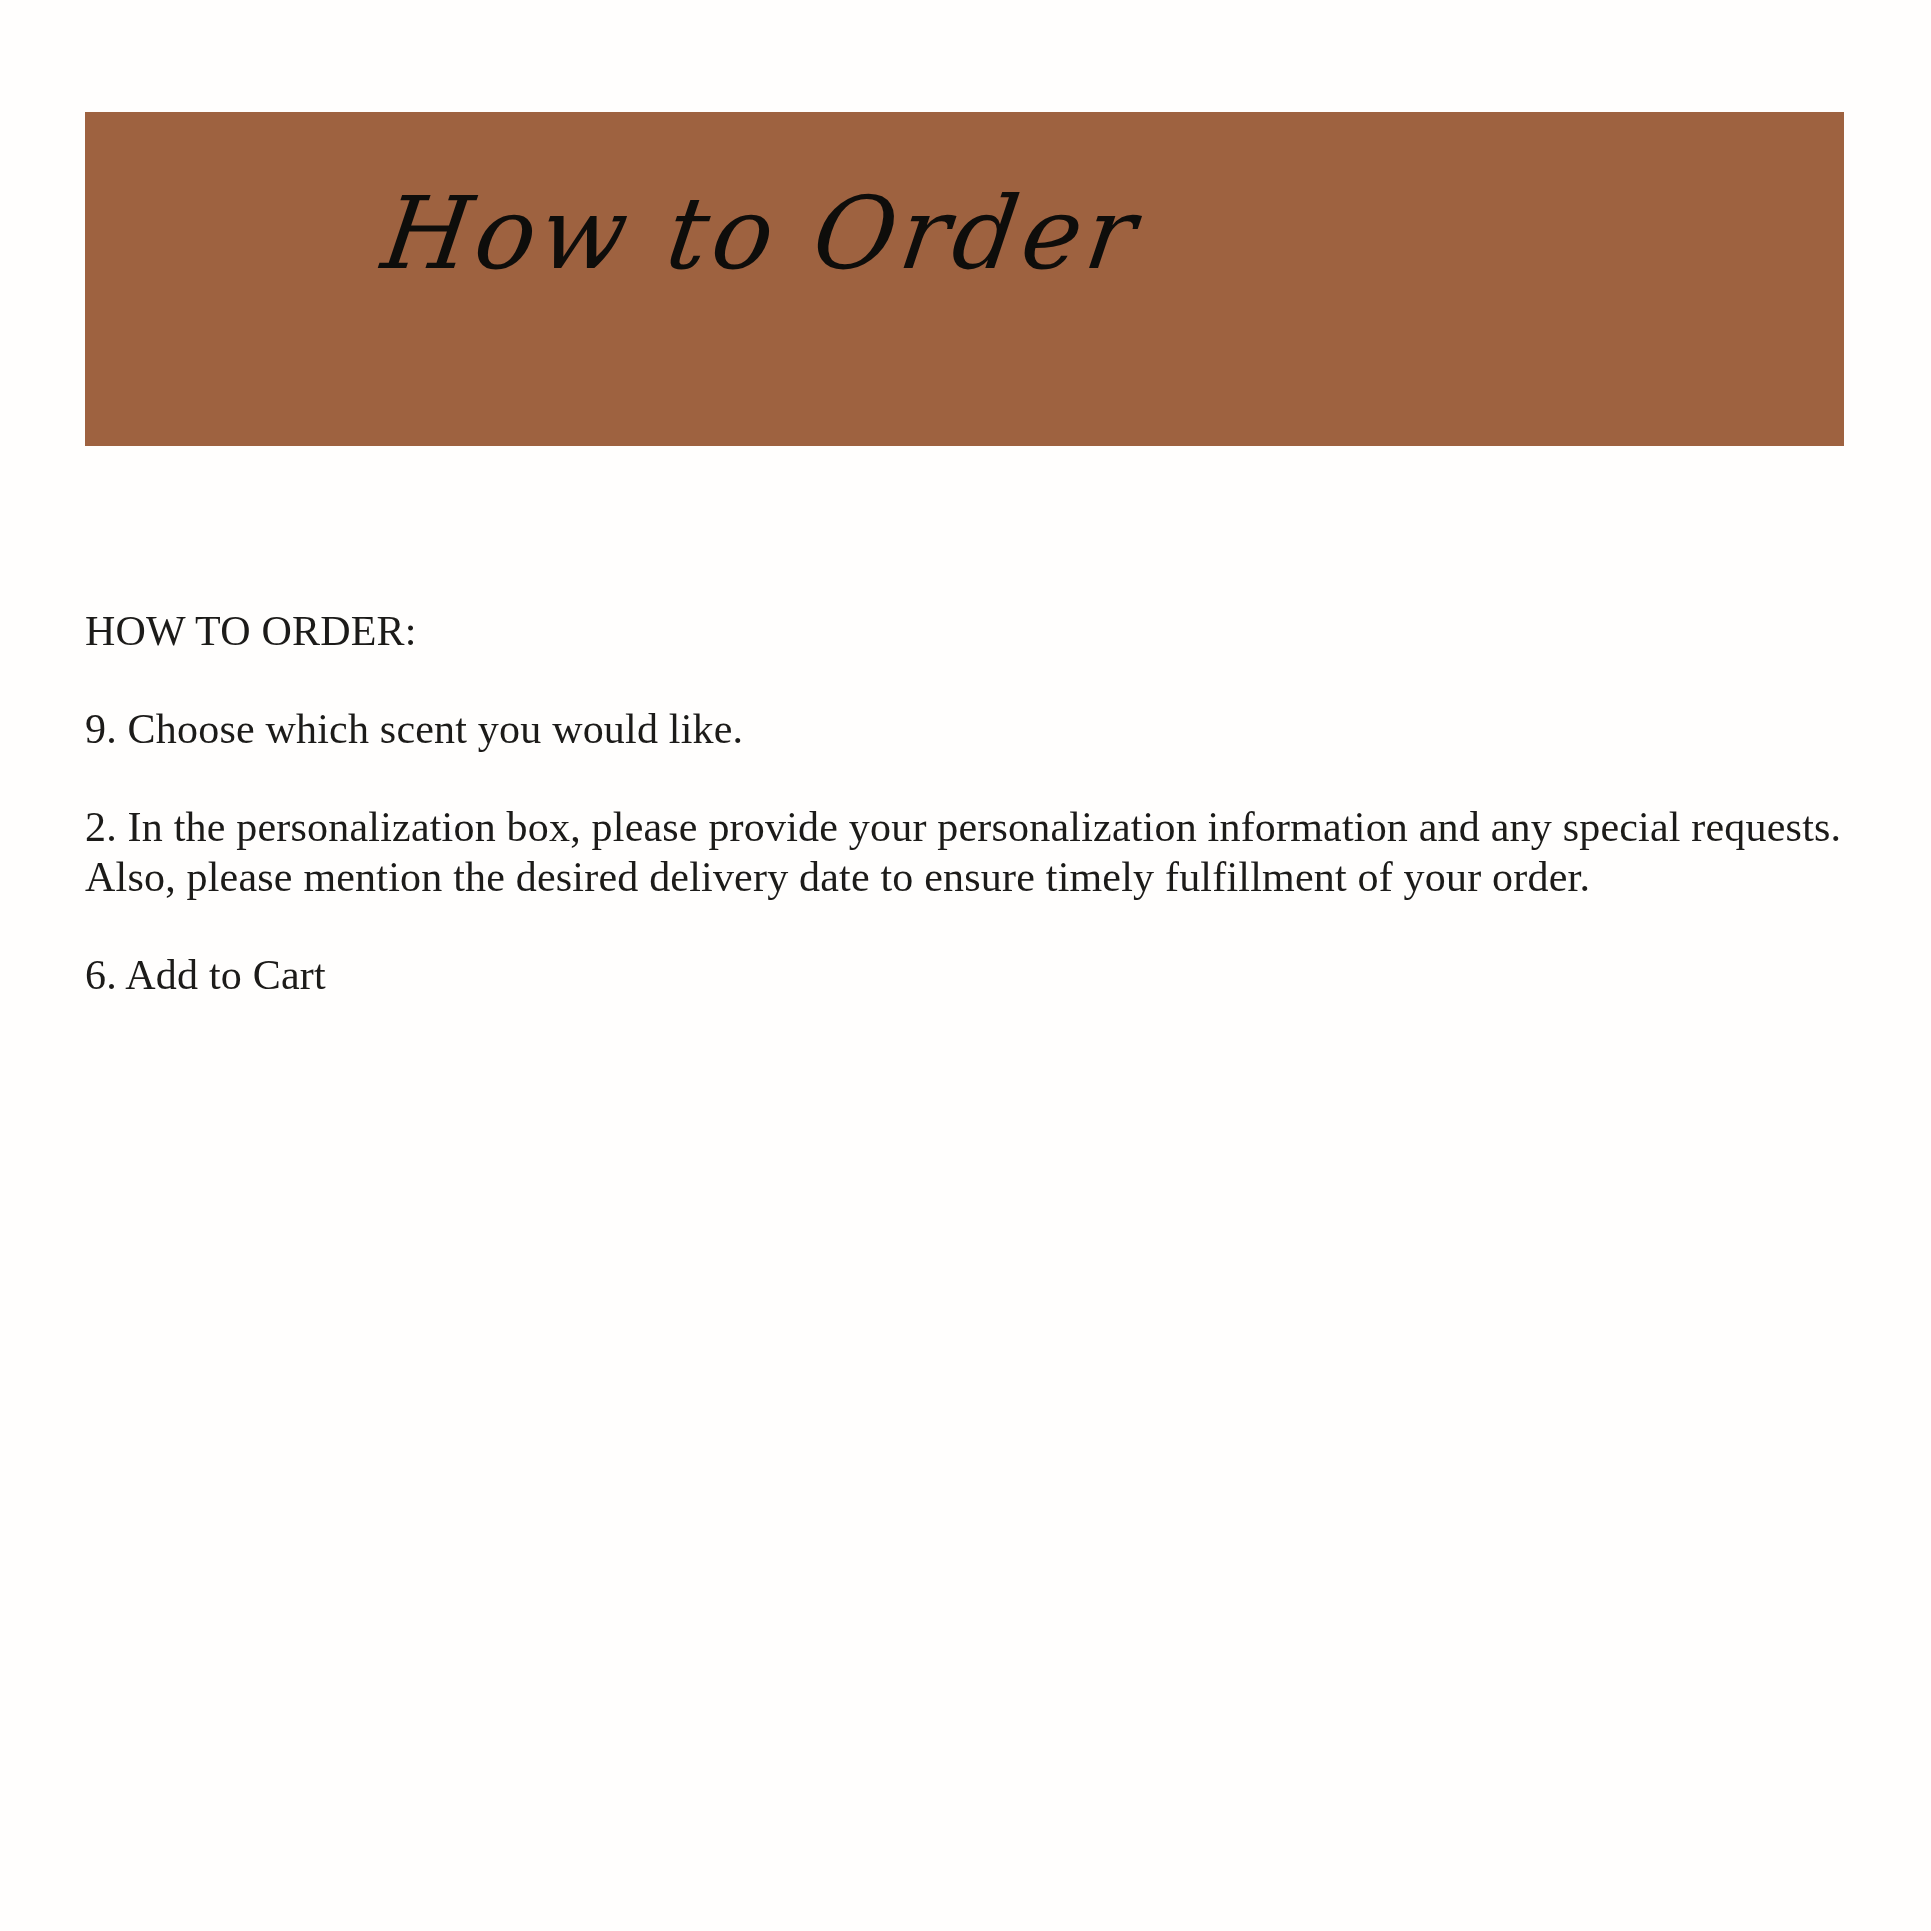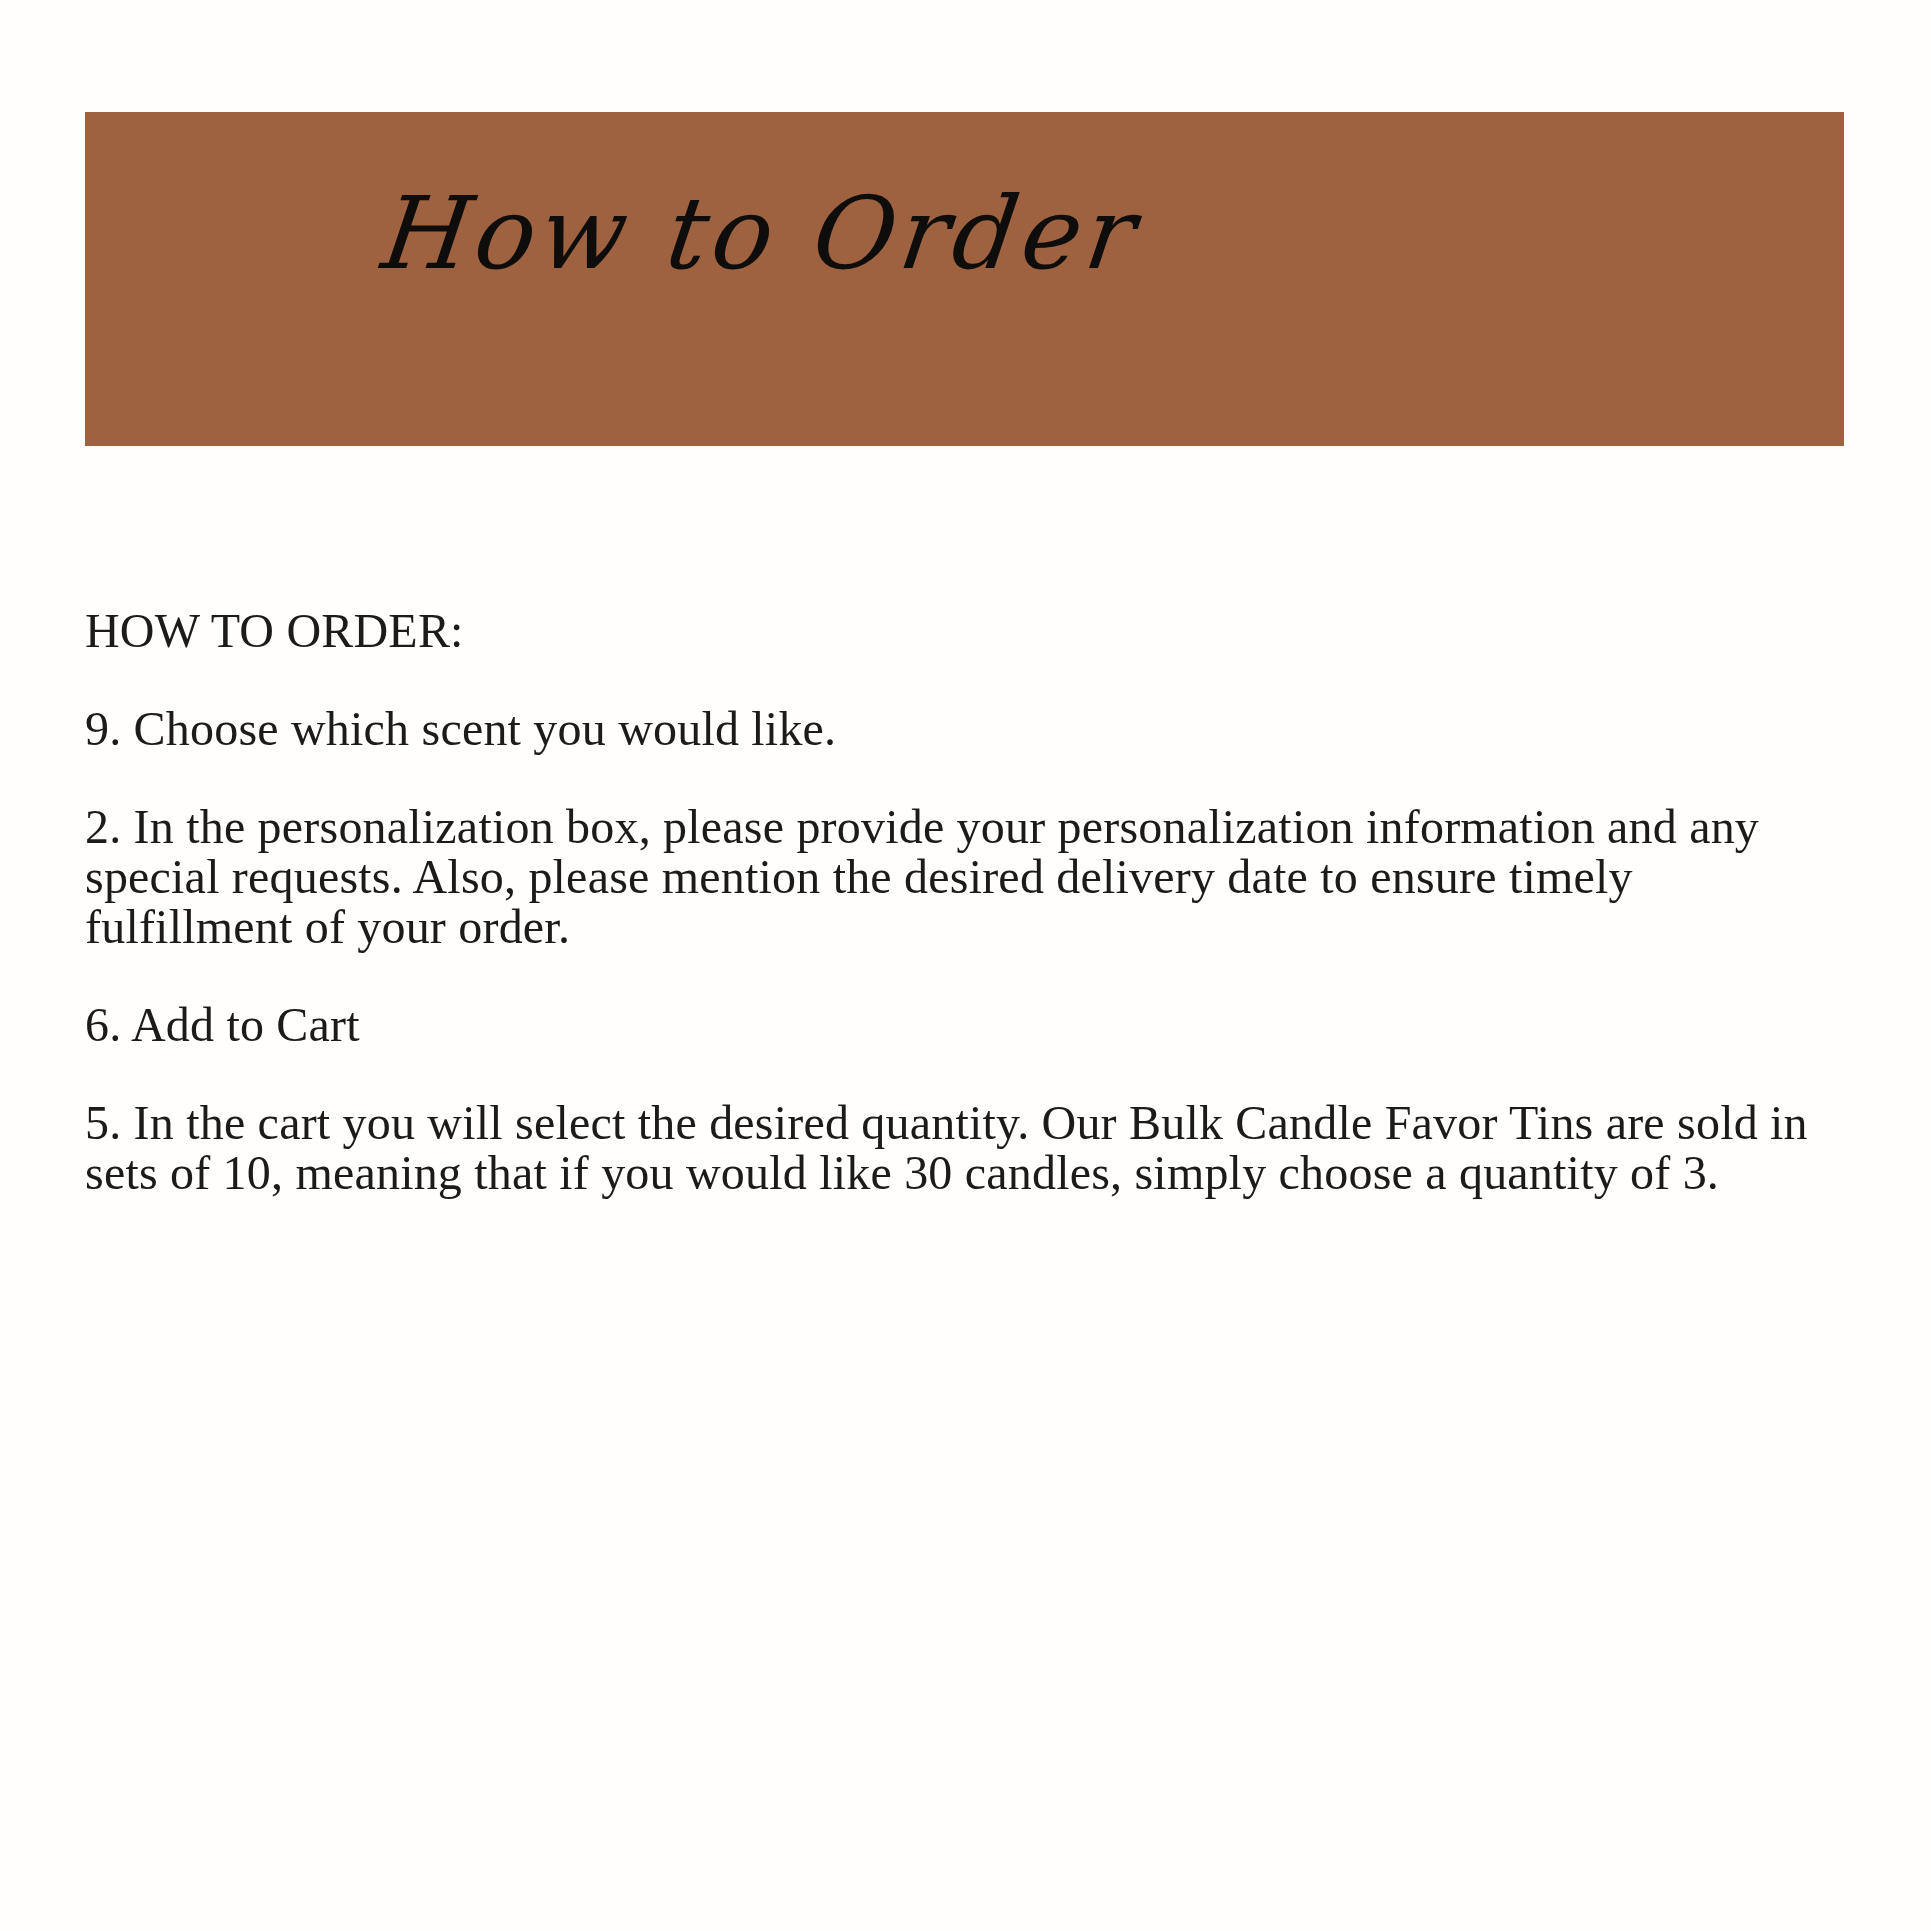--- a/index.html
+++ b/index.html
@@ -34,37 +34,36 @@
     letter-spacing: 4.8px;
     white-space: nowrap;
   }
   .content {
     position: absolute;
     left: 85px;
     top: 606px;
     width: 1763px;
   }
   .content p {
-    font-size: 48px;
+    font-size: 42px;
     line-height: 50px;
     margin-bottom: 48px;
     letter-spacing: 0.2px;
   }
 </style>
 </head>
 <body>
 
 <div class="page">
 
   <div class="banner" style="background: rgb(158, 98, 64);">
     <div class="banner-title" style="color: rgb(14, 13, 11);">How to Order</div>
   </div>
 
   <div class="content" style="color: rgb(28, 27, 25);">
     <p>HOW TO ORDER:</p>
     <p>9. Choose which scent you would like.</p>
     <p>2. In the personalization box, please provide your personalization information and any special requests. Also, please mention the desired delivery date to ensure timely fulfillment of your order.</p>
     <p>6. Add to Cart</p>
-    <p>5. In the cart you will select the desired quantity. Our Bulk Candle Favor Tins are sold in sets of 10, meaning that if you would like 30 candles, simply choose a quantity of 3.</p>
   </div>
 
 </div>
 
 
 </body></html>

